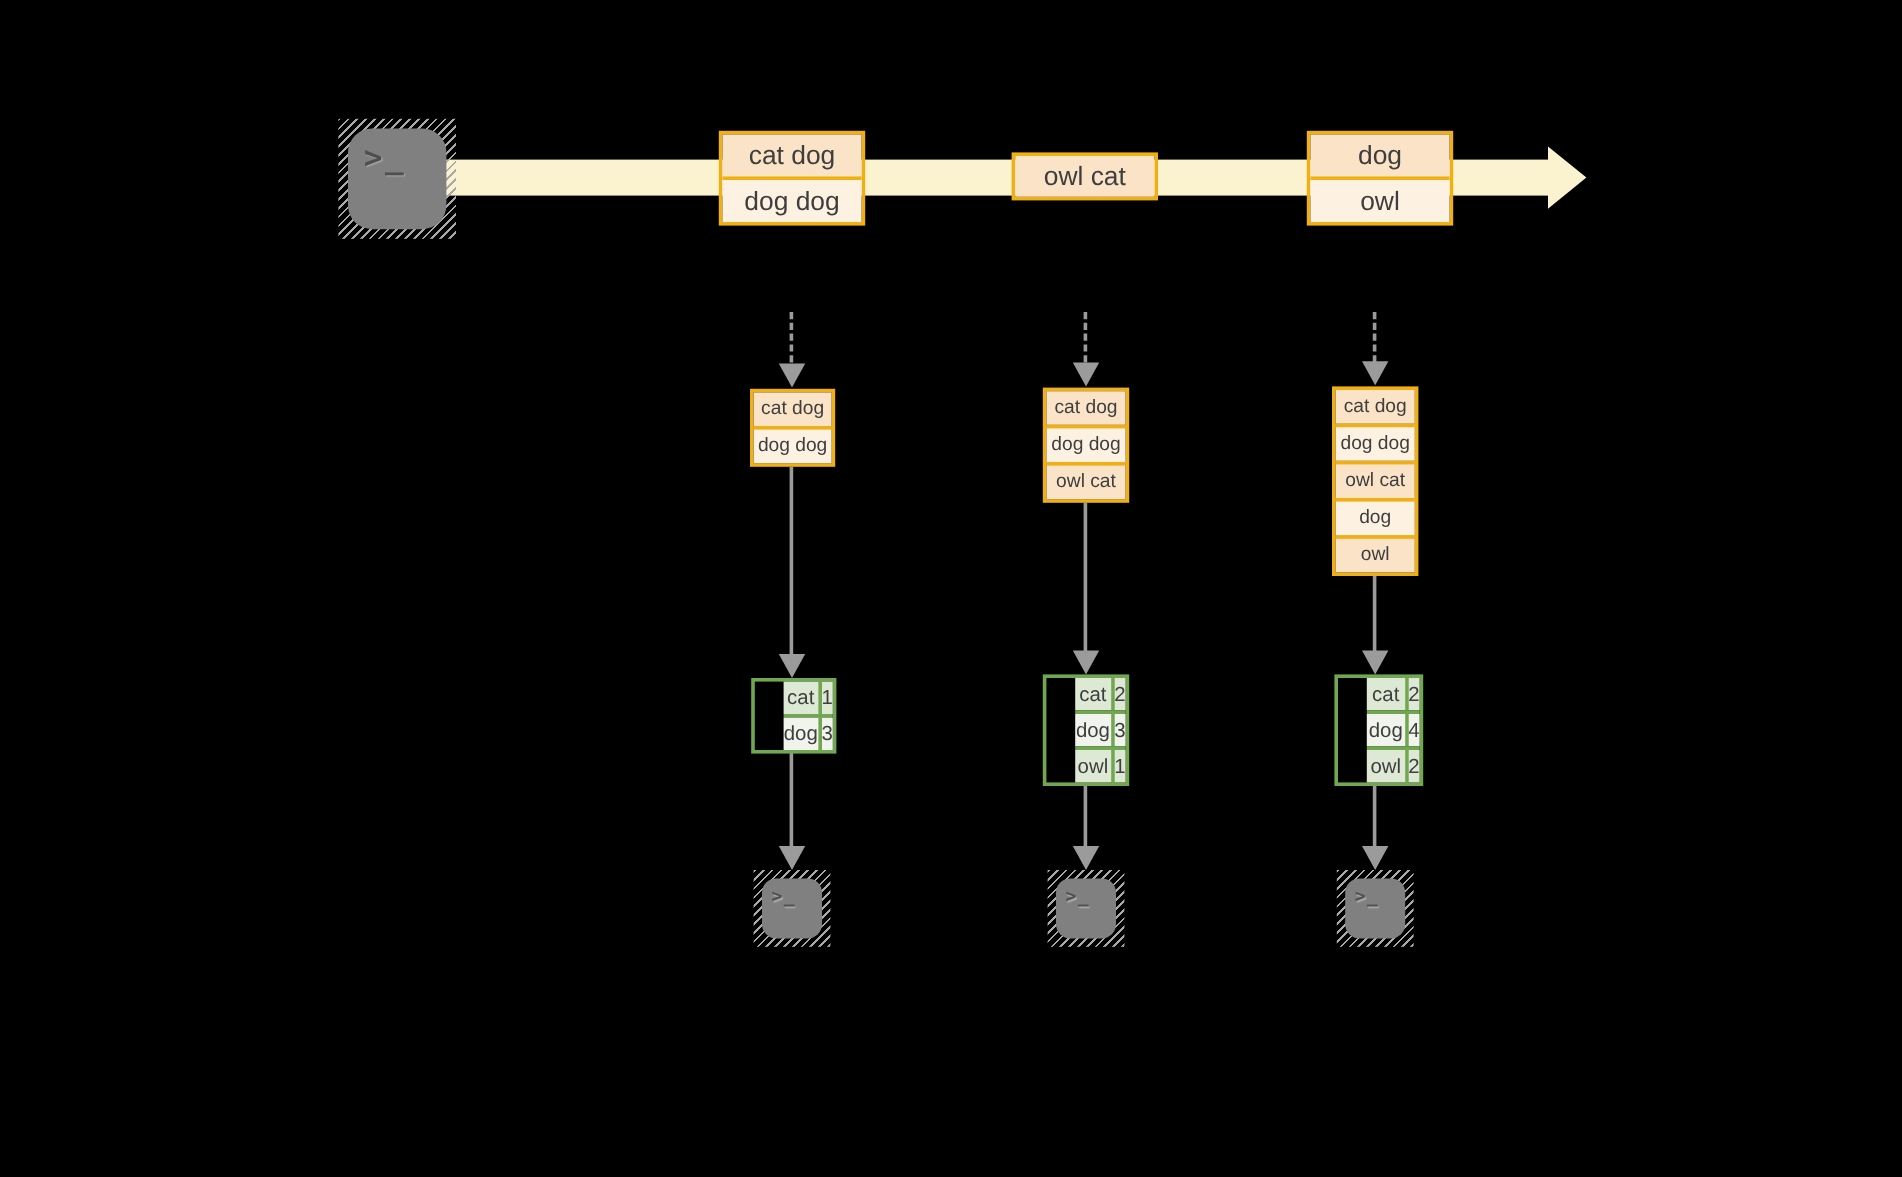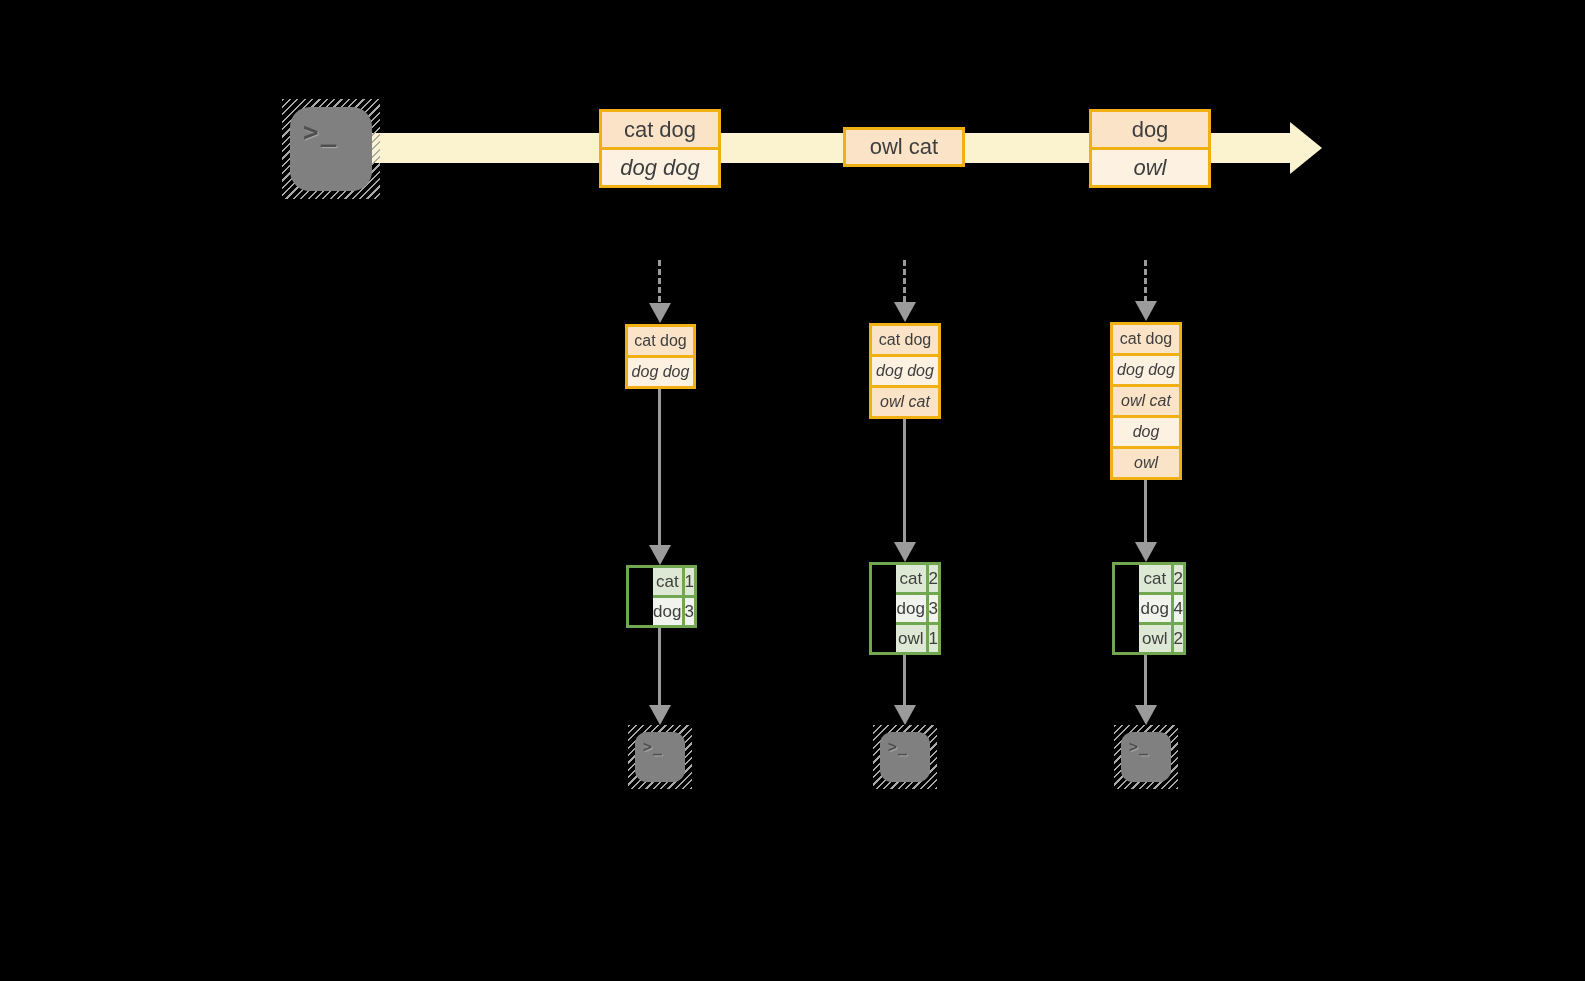--- a/index.html
+++ b/index.html
@@ -15,21 +15,21 @@
   .term{position:absolute;z-index:3;
     background:repeating-linear-gradient(135deg,#A9A9A9 0 1.6px,transparent 1.6px 5.2px);}
   .term-inner{position:absolute;inset:8px;background:#808080;}
   .term-glyph{position:absolute;left:16%;top:12%;color:#4F4F4F;font-weight:bold;
     font-family:"DejaVu Sans Mono", monospace;letter-spacing:2px;
     text-shadow:1px 1px 1px rgba(255,255,255,0.35);}
   
   .obox{position:absolute;z-index:3;border:3px solid #F0B014;box-sizing:border-box;
     display:flex;flex-direction:column;}
   .ocell{display:flex;align-items:center;justify-content:center;}
-  .ocell + .ocell{border-top:3px solid #F0B014;font-style:italic;}
+  .ocell + .ocell{border-top:3px solid #F0B014;}
   .ocell.s{height:35px;font-size:22px;}
   .ocell.s1{height:34px;font-size:22px;}
   .ocell.m{height:28px;font-size:16px;}
   .fa{background:#FAE3C7;}
   .fb{background:#FDF2E2;}
   
   .vline{position:absolute;width:3px;background:#9B9B9B;z-index:2;}
   .vdash{position:absolute;width:0;border-left:3px dashed #9B9B9B;z-index:2;}
   .ahead{position:absolute;width:0;height:0;z-index:2;
     border-left:11px solid transparent;border-right:11px solid transparent;border-top:20px solid #9B9B9B;}

